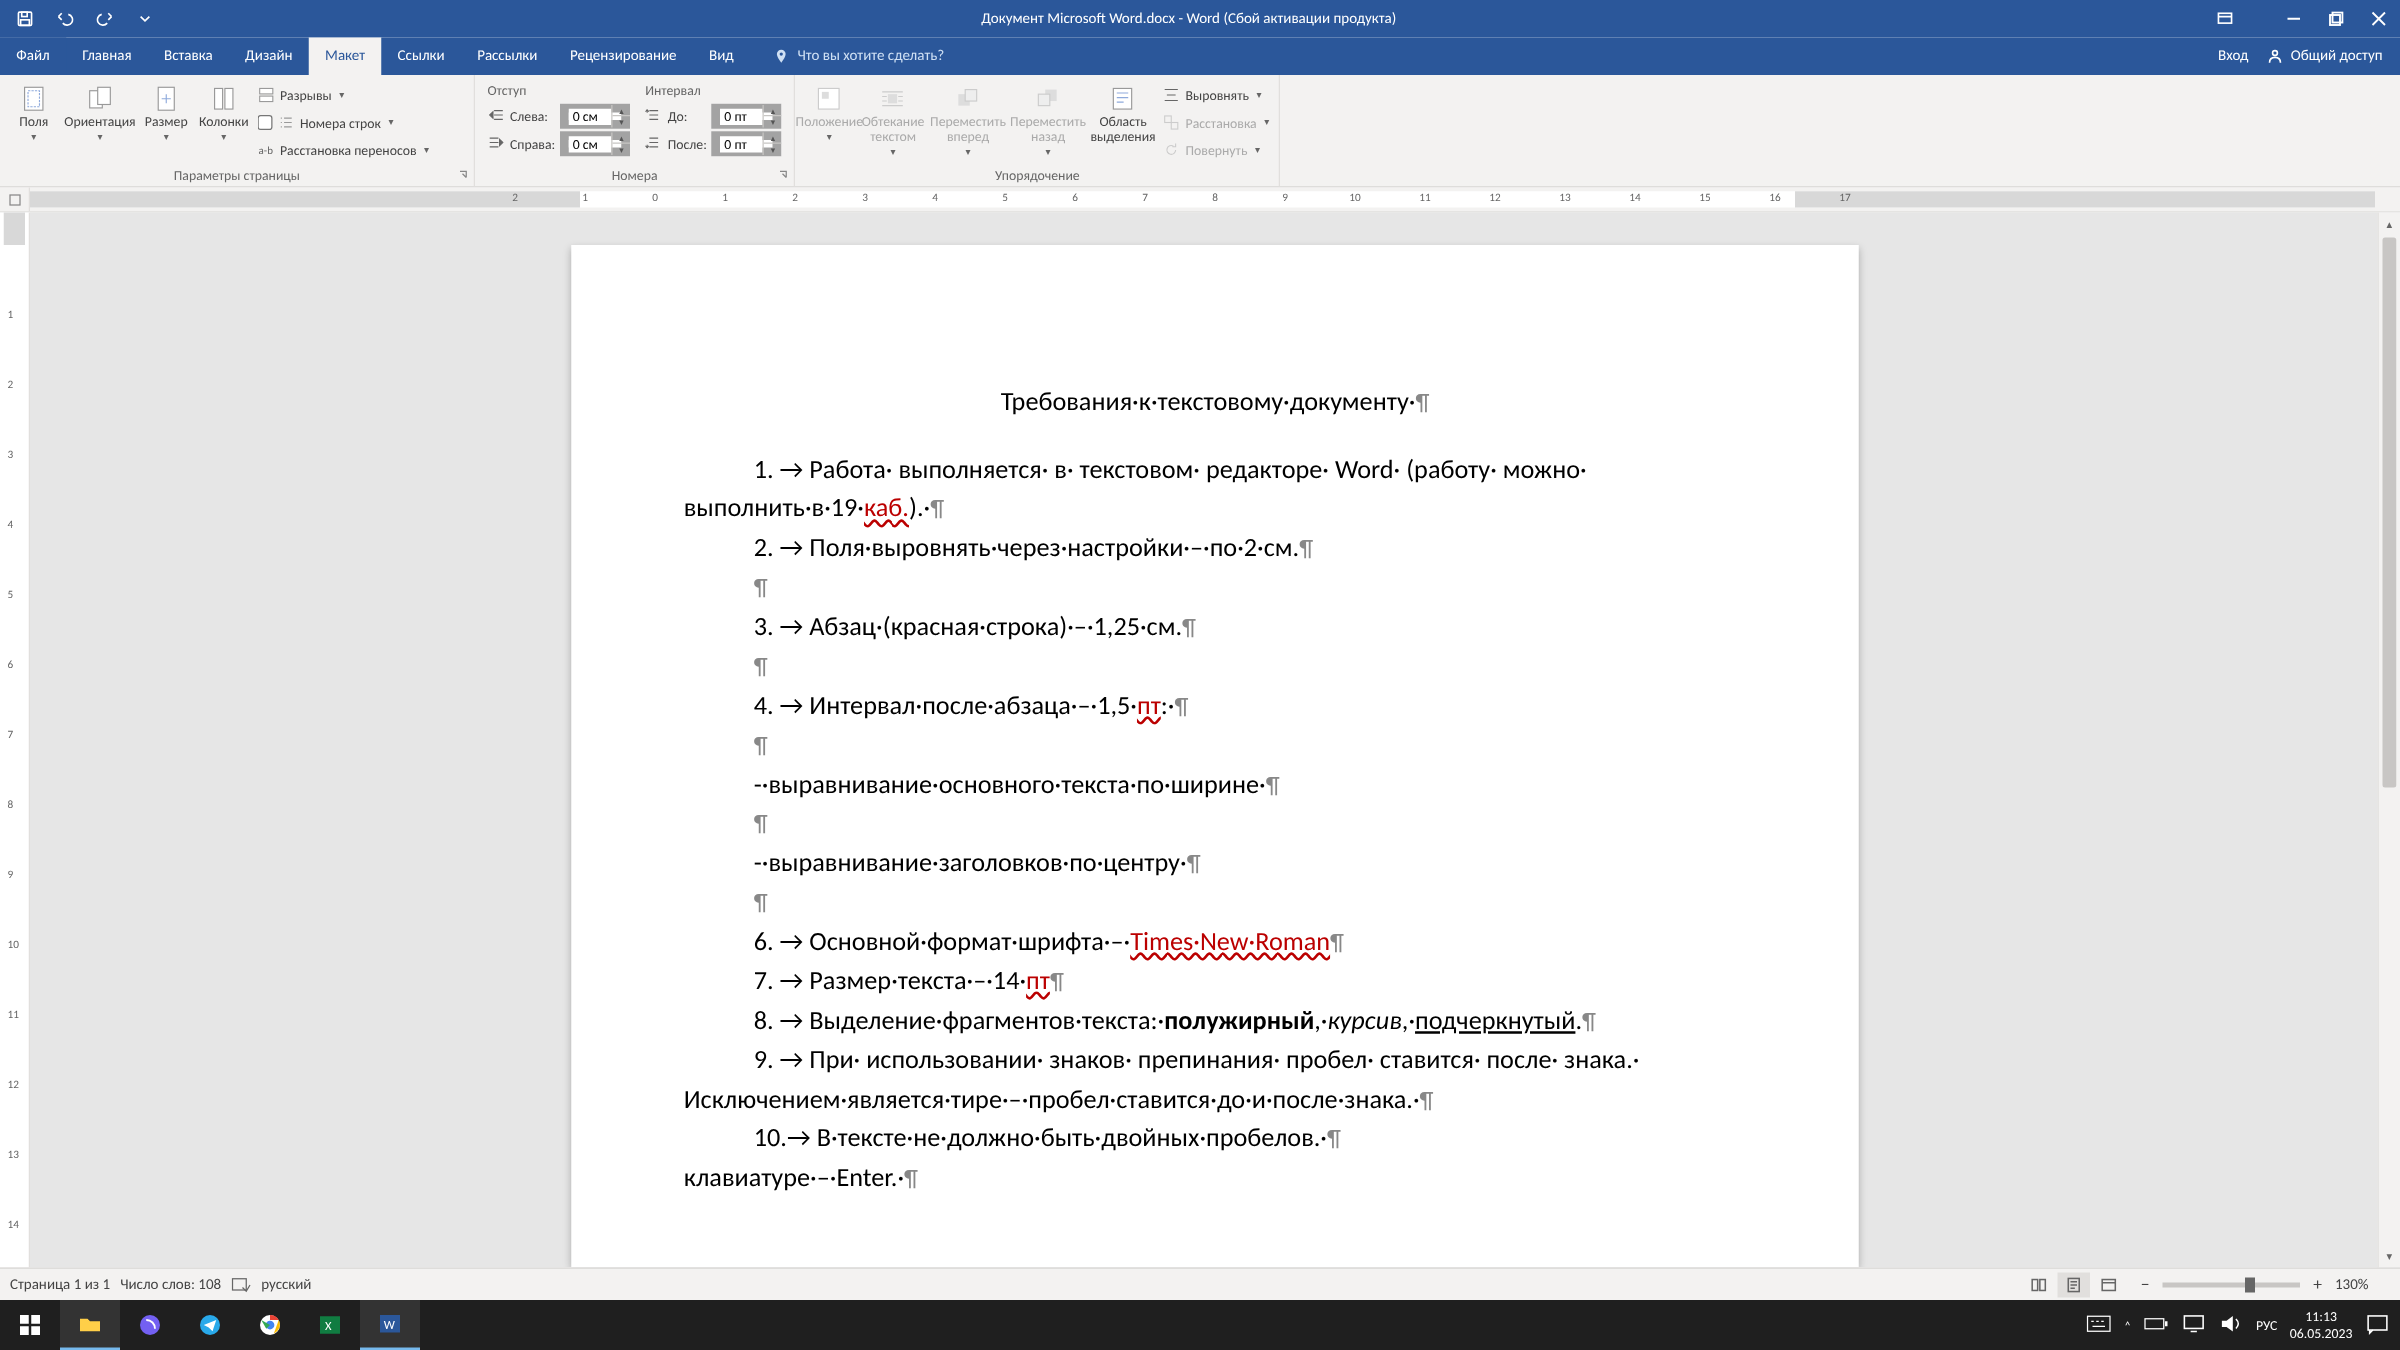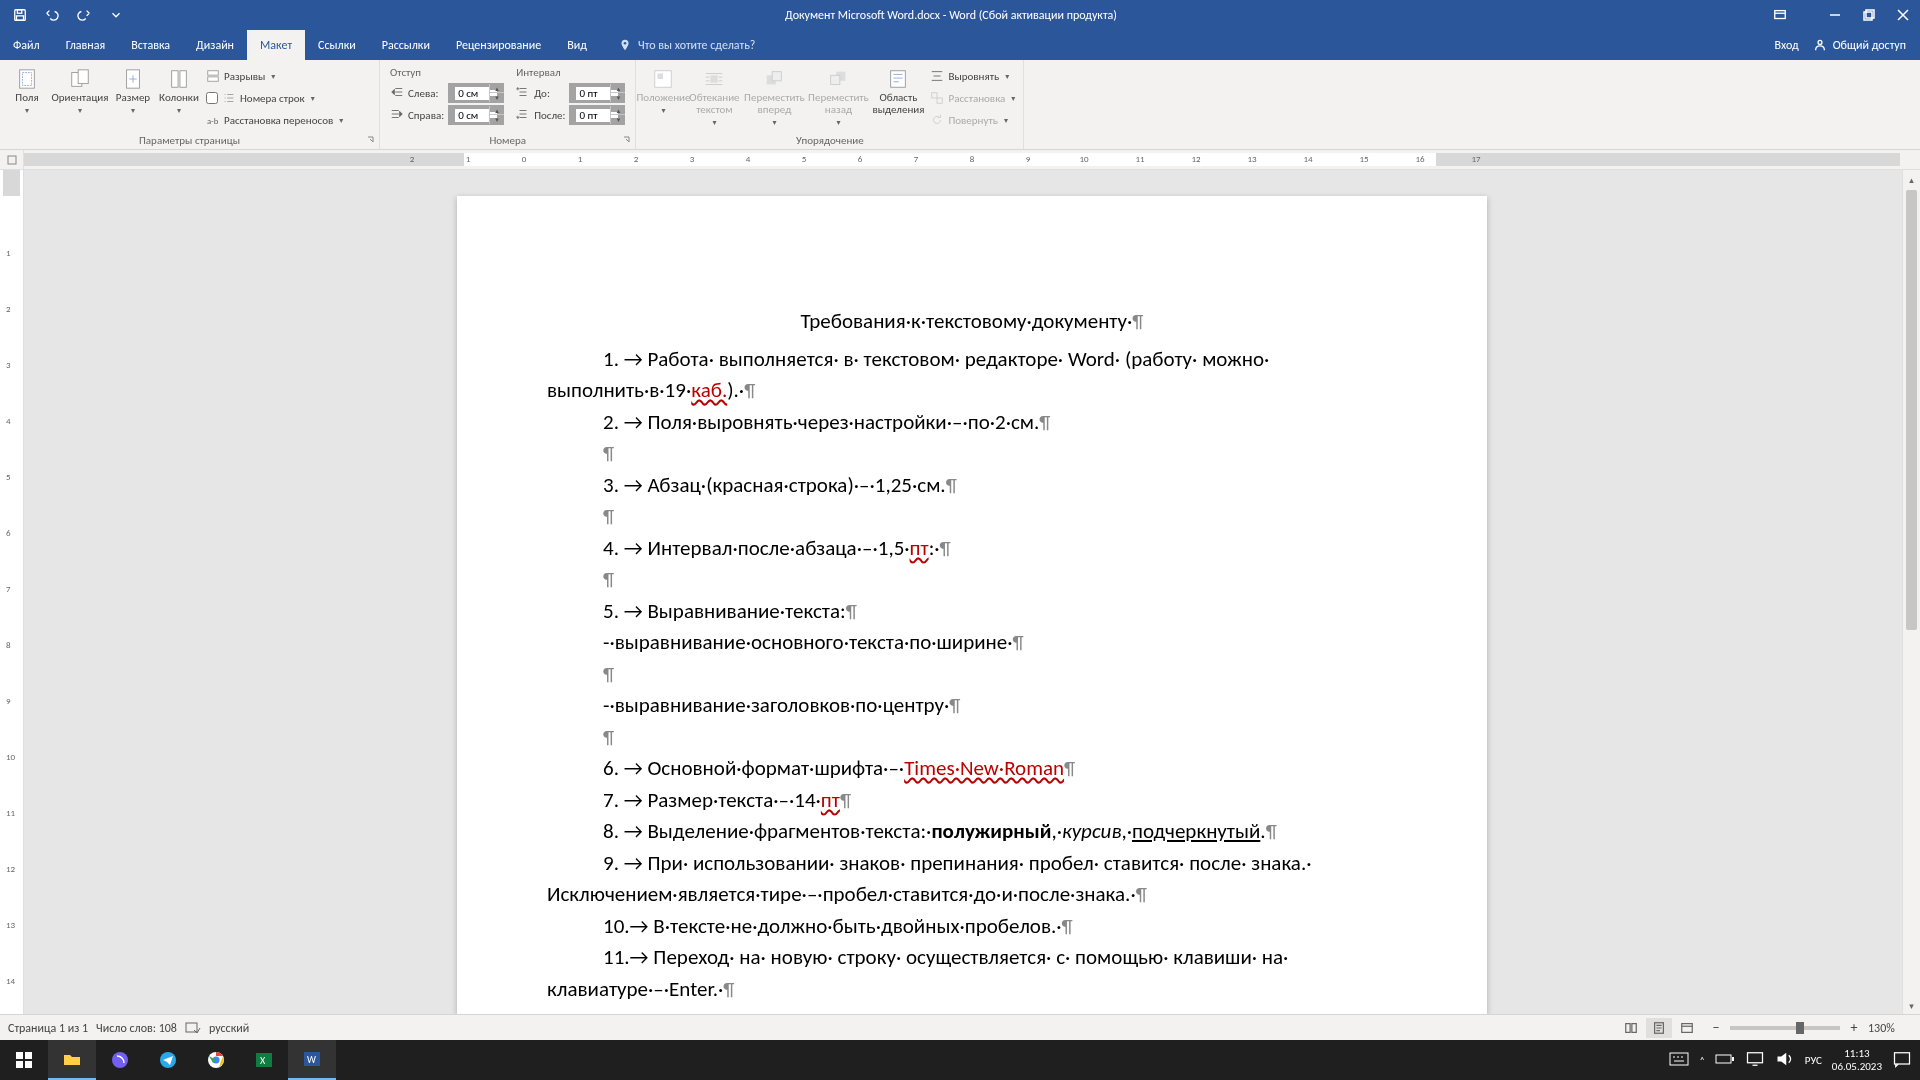--- a/index.html
+++ b/index.html
@@ -68,21 +68,21 @@
 .hruler .tick { position:absolute; top:0; font-size:9px; color:#666; transform:translateX(-50%);}
 
 
 .workarea { position:absolute; top:170px; bottom:26px; left:0; right:0; display:flex; background:#e6e6e6; }
 .vruler { width:24px; background:#fff; margin:0 0 0 0; border-right:1px solid #e1dfdd; position:relative;}
 .vruler .gray { position:absolute; left:3px; right:3px; background:#d8d8d8;}
 .vruler .vtick { position:absolute; left:6px; font-size:9px; color:#666; transform:translateY(-50%);}
 .canvas { flex:1; overflow:hidden; position:relative; display:flex; justify-content:center;}
 .page { width:1030px; background:#fff; margin-top:26px; box-shadow:0 2px 6px rgba(0,0,0,.25); position:relative; font-family:"Times New Roman",serif; color:#000; }
 .page-content { padding:110px 90px 40px 90px; font-size:21px; line-height:1.5; }
-.page h1 { text-align:center; font-weight:400; font-size:21px; margin-bottom:6px; }
+.page h1 { text-align:center; font-weight:400; font-size:21px; margin-bottom:22px; }
 .page .para { text-align:justify; }
 .page .pi { color:#888; font-size:19px; }
 .page .redline { color:#b00; text-decoration:underline wavy #b00; text-decoration-skip-ink:none;}
 .page .b { font-weight:700;}
 .page .i { font-style:italic;}
 .page .u { text-decoration:underline;}
 .page .listp { padding-left:56px; text-indent:0; }
 .scrollbar-v { position:absolute; right:0; top:170px; bottom:26px; width:18px; background:#f3f2f1; border-left:1px solid #e1dfdd;}
 .scrollbar-v .arrow { height:18px; display:flex; align-items:center; justify-content:center; font-size:9px; color:#666;}
 .scrollbar-v .thumb { position:absolute; left:3px; right:3px; top:20px; height:440px; background:#c8c6c4; border-radius:2px;}
@@ -456,32 +456,30 @@
       <div class="page-content">
         <h1><span>Требования·к·текстовому·документу·</span><span class="pi">¶</span></h1>
         <div class="para"><span style="display:inline-block;width:56px;"></span><span>1. → Работа· выполняется· в· текстовом· редакторе· Word· (работу· можно· </span></div>
         <div class="para"><span>выполнить·в·19·</span><span class="redline">каб.</span><span>).·</span><span class="pi">¶</span></div>
         <div class="para listp"><span>2. → Поля·выровнять·через·настройки·–·по·2·см.</span><span class="pi">¶</span></div>
         <div class="para listp"><span class="pi">¶</span></div>
         <div class="para listp"><span>3. → Абзац·(красная·строка)·–·1,25·см.</span><span class="pi">¶</span></div>
         <div class="para listp"><span class="pi">¶</span></div>
         <div class="para listp"><span>4. → Интервал·после·абзаца·–·1,5·</span><span class="redline">пт</span><span>:·</span><span class="pi">¶</span></div>
         <div class="para listp"><span class="pi">¶</span></div>
-        <div class="para listp"><span>5. → Выравнивание·текста:</span><span class="pi">¶</span></div>
         <div class="para listp"><span>-·выравнивание·основного·текста·по·ширине·</span><span class="pi">¶</span></div>
         <div class="para listp"><span class="pi">¶</span></div>
         <div class="para listp"><span>-·выравнивание·заголовков·по·центру·</span><span class="pi">¶</span></div>
         <div class="para listp"><span class="pi">¶</span></div>
         <div class="para listp"><span>6. → Основной·формат·шрифта·–·</span><span class="redline">Times·New·Roman</span><span class="pi">¶</span></div>
         <div class="para listp"><span>7. → Размер·текста·–·14·</span><span class="redline">пт</span><span class="pi">¶</span></div>
         <div class="para listp"><span>8. → Выделение·фрагментов·текста:·</span><span class="b">полужирный</span><span>,·</span><span class="i">курсив</span><span>,·</span><span class="u">подчеркнутый</span><span>.</span><span class="pi">¶</span></div>
         <div class="para"><span style="display:inline-block;width:56px;"></span><span>9. → При· использовании· знаков· препинания· пробел· ставится· после· знака.· </span></div>
         <div class="para"><span>Исключением·является·тире·–·пробел·ставится·до·и·после·знака.·</span><span class="pi">¶</span></div>
         <div class="para listp"><span>10.→ В·тексте·не·должно·быть·двойных·пробелов.·</span><span class="pi">¶</span></div>
-        <div class="para"><span style="display:inline-block;width:56px;"></span><span>11.→ Переход· на· новую· строку· осуществляется· с· помощью· клавиши· на· </span></div>
         <div class="para"><span>клавиатуре·–·Enter.·</span><span class="pi">¶</span></div>
       </div>
     </div>
   </div>
 </div>
 
 <div class="scrollbar-v">
   <div class="arrow">▴</div>
   <div class="thumb"></div>
   <div class="arrow" style="position:absolute;bottom:0;left:0;right:0;">▾</div>

